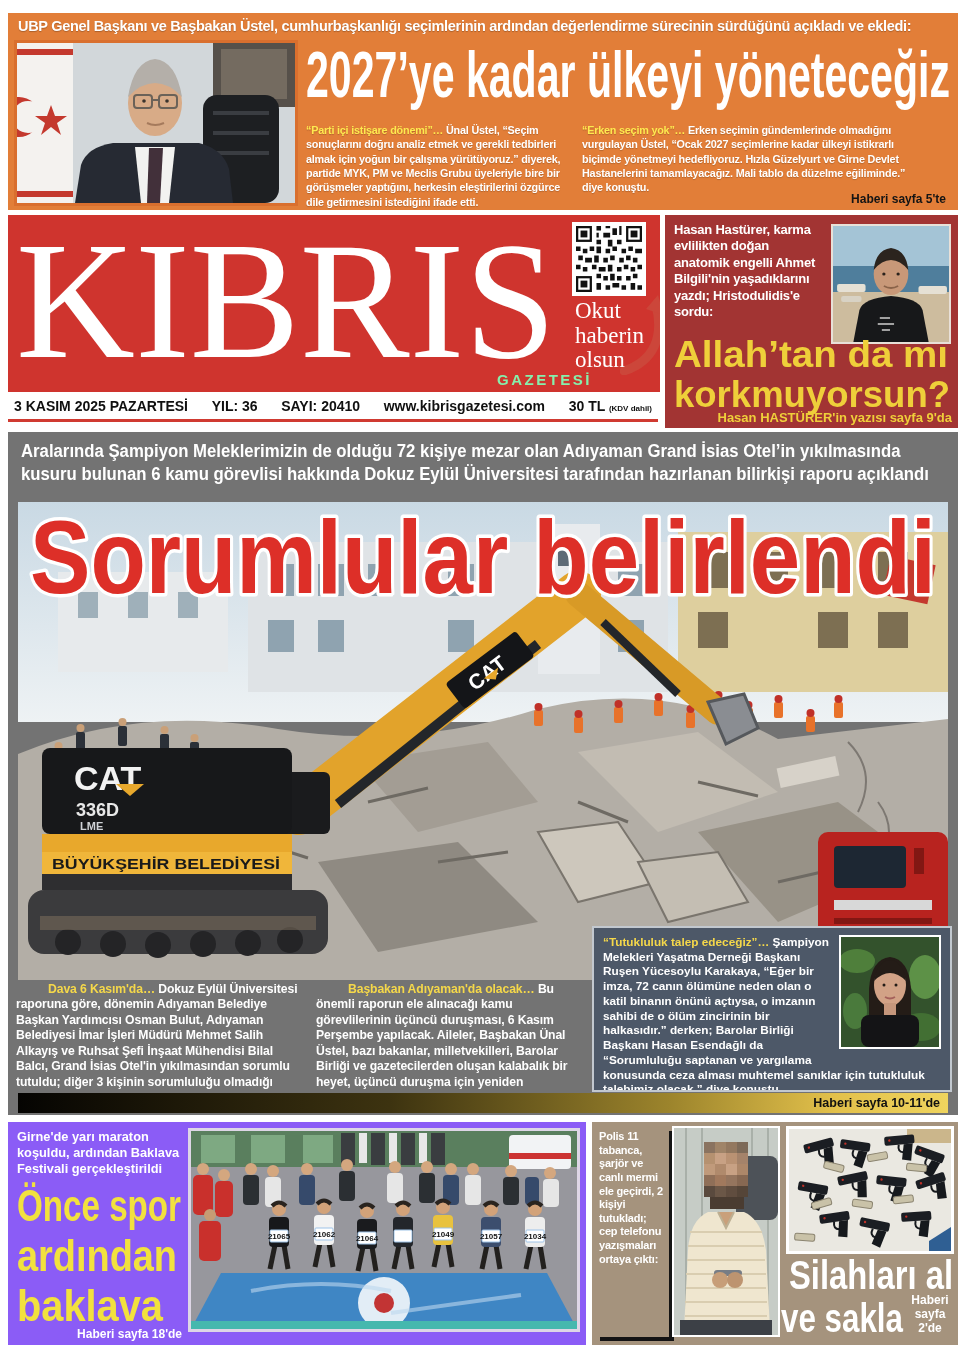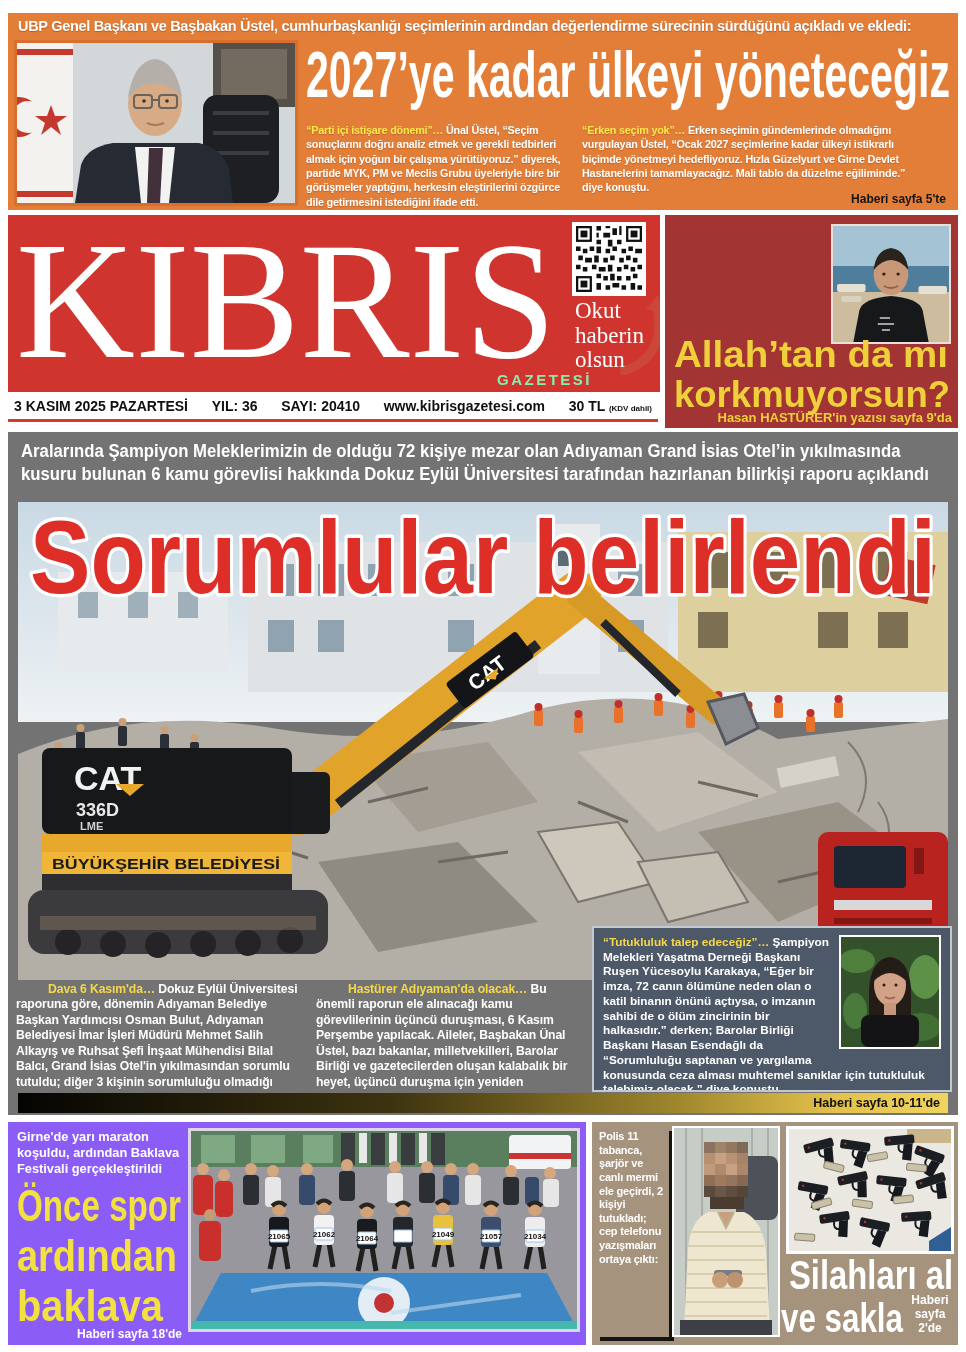--- a/index.html
+++ b/index.html
@@ -143,20 +143,21 @@
 
 <div class="abs dateline">
   <span>3 KASIM 2025 PAZARTESİ</span>
   <span>YIL: 36</span>
   <span>SAYI: 20410</span>
   <span>www.kibrisgazetesi.com</span>
   <span><span>30 TL</span> <span class="dl-note">(KDV dahil)</span></span>
 </div>
 
 <div class="abs col-story">
+  <div class="abs cs-kicker">Hasan Hastürer, karma evlilikten doğan anatomik engelli Ahmet Bilgili'nin yaşadıklarını yazdı; Hristodulidis'e sordu:</div>
   <div class="abs cs-photo">
     <svg viewBox="0 0 114 116" width="100%" height="100%" preserveAspectRatio="none">
       <rect width="114" height="50" fill="#a4c4d6"></rect>
       <rect y="40" width="114" height="28" fill="#4f7e9c"></rect>
       <rect y="66" width="114" height="50" fill="#cdbc9e"></rect>
       <rect x="4" y="58" width="28" height="8" rx="2" fill="#e5e0d4"></rect>
       <rect x="84" y="60" width="28" height="8" rx="2" fill="#e5e0d4"></rect>
       <rect x="8" y="70" width="20" height="6" rx="2" fill="#d8d2c4"></rect>
       <path d="M20,116 L26,84 Q30,72 57,70 Q84,72 88,84 L94,116 Z" fill="#17181a"></path>
       <path d="M46,92 h10 M44,98 h16 M48,104 h8" stroke="#cfcfcf" stroke-width="2" opacity="0.75"></path>
@@ -296,21 +297,21 @@
       <circle cx="834" cy="470" r="15" fill="#111"></circle>
       <rect x="896" y="346" width="10" height="26" fill="#821713"></rect>
     </g>
   </svg>
 
   <svg class="abs ms-headline" viewBox="0 0 926 118">
     <text x="10" y="97" textLength="906" lengthAdjust="spacingAndGlyphs" font-family="Liberation Sans, sans-serif" font-weight="bold" font-size="104" fill="#dd2f28" stroke="#ffffff" stroke-width="7" paint-order="stroke" stroke-linejoin="round">Sorumlular belirlendi</text>
   </svg>
 
   <div class="abs ms-col ms-col1"><span class="lead">Dava 6 Kasım'da…</span><span> Dokuz Eylül Üniversitesi raporuna göre, dönemin Adıyaman Belediye Başkan Yardımcısı Osman Bulut, Adıyaman Belediyesi İmar İşleri Müdürü Mehmet Salih Alkayış ve Ruhsat Şefi İnşaat Mühendisi Bilal Balcı, Grand İsias Otel'in yıkılmasından sorumlu tutuldu; diğer 3 kişinin sorumluluğu olmadığı tespit edildi.</span></div>
-  <div class="abs ms-col ms-col2"><span class="lead">Hastürer Adıyaman'da olacak…</span><span> Bu önemli raporun ele alınacağı kamu görevlilerinin üçüncü duruşması, 6 Kasım Perşembe yapılacak. Aileler, Başbakan Ünal Üstel, bazı bakanlar, milletvekilleri, Barolar Birliği ve gazetecilerden oluşan kalabalık bir heyet, üçüncü duruşma için yeniden Adıyaman'da olacak.</span></div>
+  <div class="abs ms-col ms-col2"><span class="lead">Başbakan Adıyaman'da olacak…</span><span> Bu önemli raporun ele alınacağı kamu görevlilerinin üçüncü duruşması, 6 Kasım Perşembe yapılacak. Aileler, Başbakan Ünal Üstel, bazı bakanlar, milletvekilleri, Barolar Birliği ve gazetecilerden oluşan kalabalık bir heyet, üçüncü duruşma için yeniden Adıyaman'da olacak.</span></div>
 
   <div class="abs ms-quote">
     <div class="msq-photo">
       <svg viewBox="0 0 98 110" width="100%" height="100%" preserveAspectRatio="none">
         <rect width="98" height="110" fill="#33522c"></rect>
         <ellipse cx="16" cy="24" rx="18" ry="12" fill="#4f7f3b"></ellipse>
         <ellipse cx="84" cy="40" rx="16" ry="22" fill="#5d9147"></ellipse>
         <ellipse cx="80" cy="90" rx="20" ry="14" fill="#426f33"></ellipse>
         <ellipse cx="14" cy="74" rx="12" ry="18" fill="#4a7a3c"></ellipse>
         <path d="M28,110 L28,52 Q30,22 49,20 Q68,22 70,52 L70,110 Z" fill="#241c17"></path>

